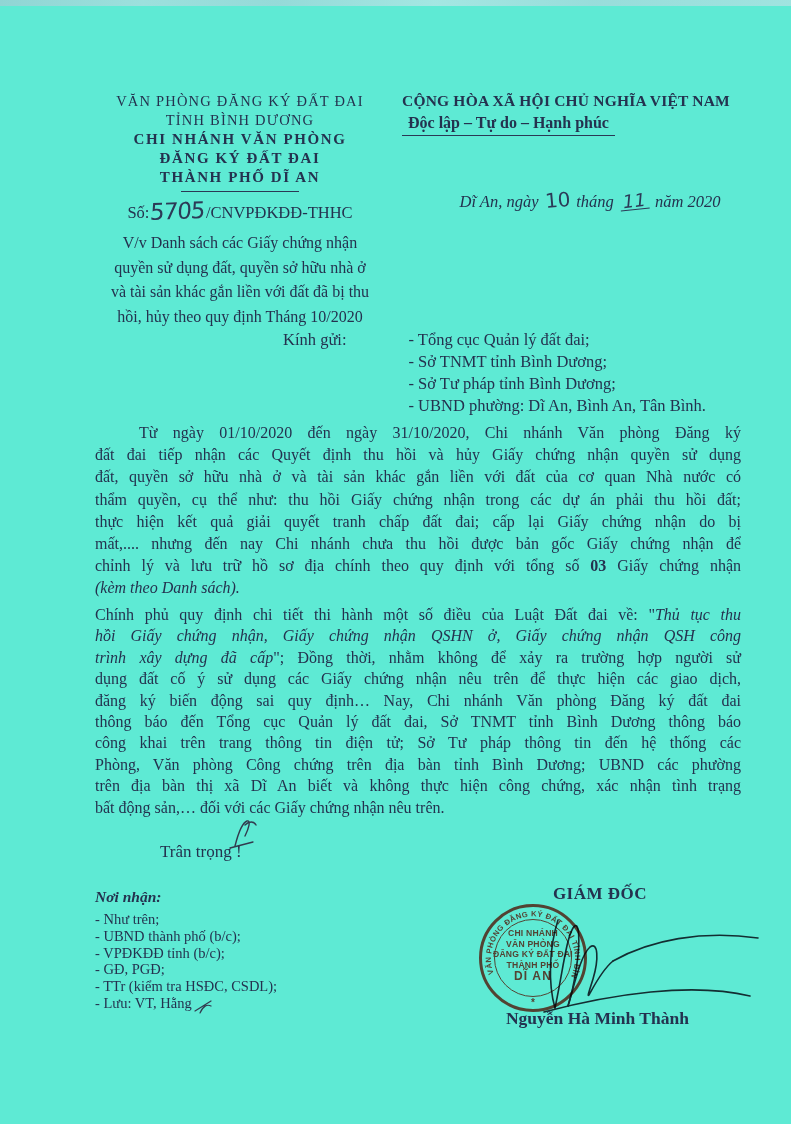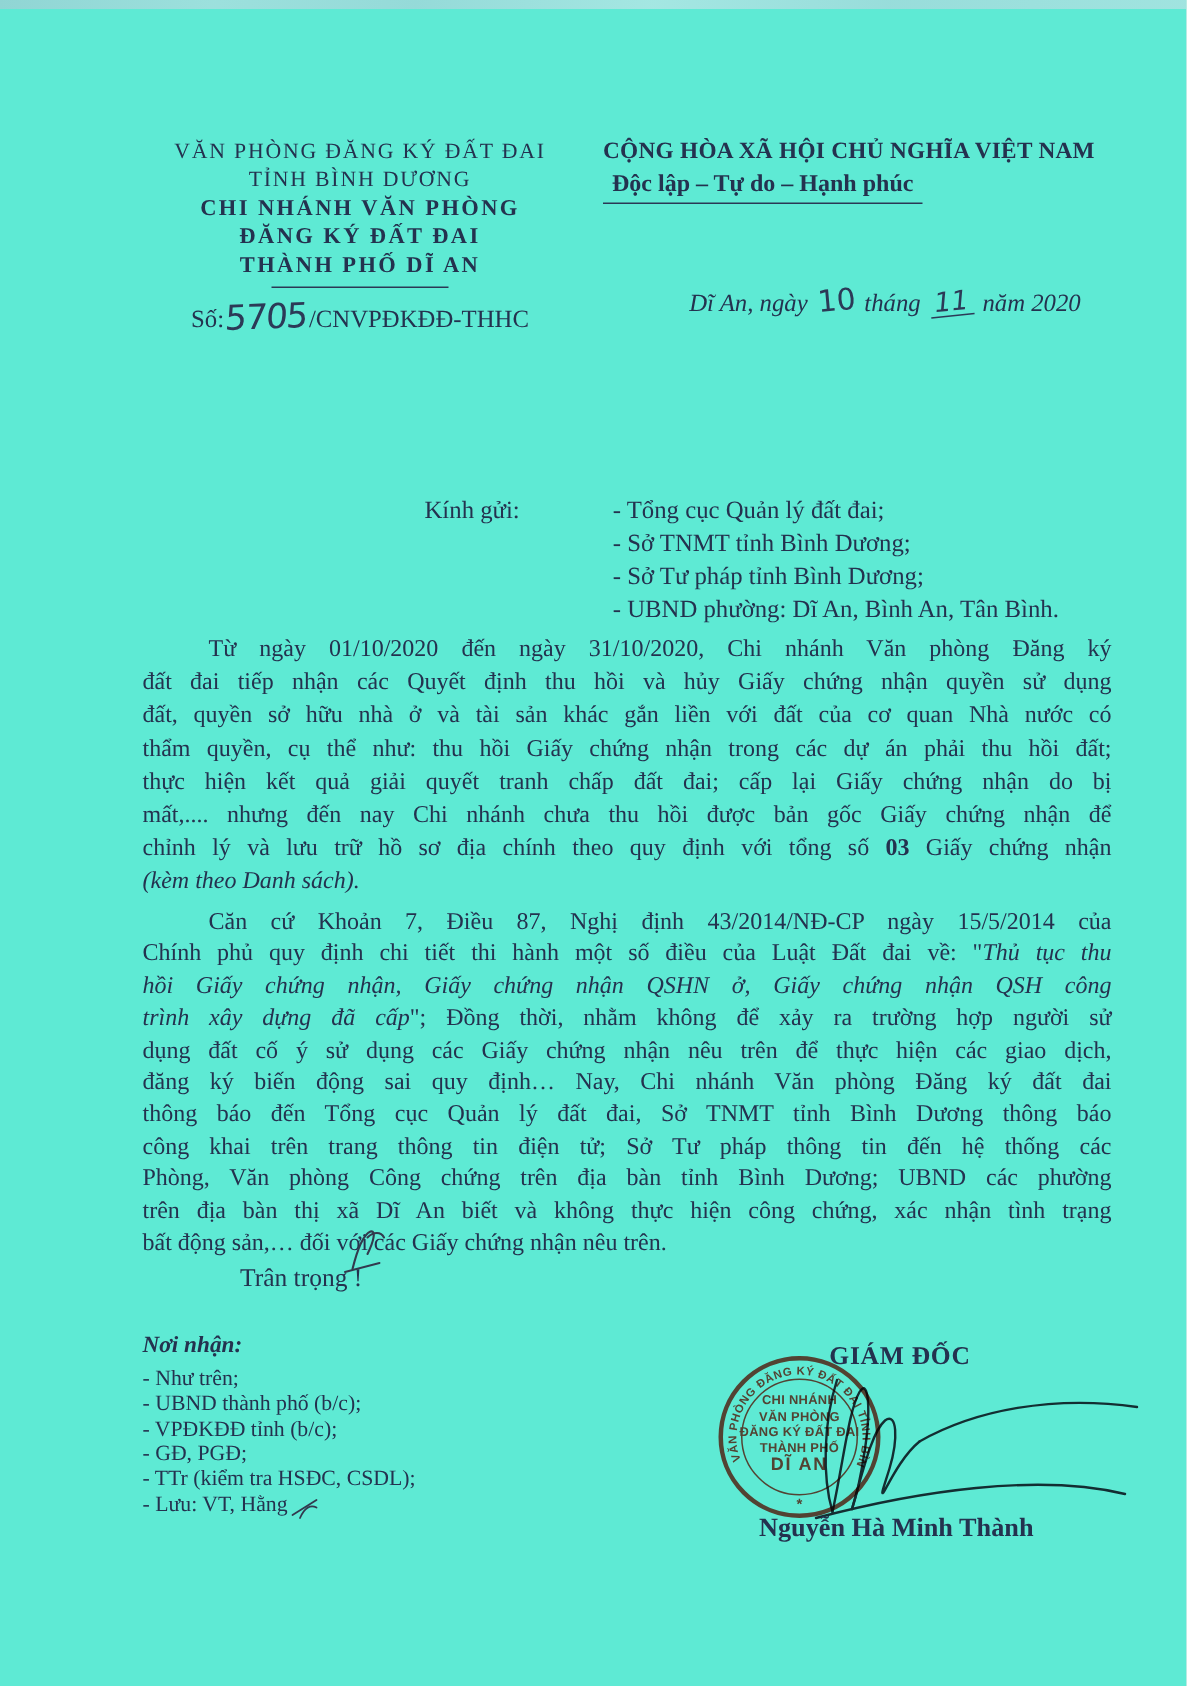--- a/index.html
+++ b/index.html
@@ -50,21 +50,21 @@
   .indent{padding-left:44px;}
   .lline{text-align:left;}
   .it{font-style:italic;}
   .bd{font-weight:bold;}
   .closing{position:absolute;left:160px;top:842px;font-size:17px;text-align:right;}
   
   .noi-nhan{position:absolute;left:95px;top:888px;width:300px;}
   .noi-nhan .nn-label{font-weight:bold;font-style:italic;font-size:15.5px;margin-bottom:5px;}
   .noi-nhan .nn-item{font-size:14.5px;line-height:16.8px;white-space:nowrap;}
   .signer-title{position:absolute;left:420px;top:884px;width:360px;text-align:center;
-    font-size:17px;font-weight:bold;letter-spacing:.5px;z-index:4;margin-top:10px;}
+    font-size:17px;font-weight:bold;letter-spacing:.5px;z-index:4;}
   .signer-name{position:absolute;left:420px;top:1008px;width:355px;text-align:center;
     font-size:17.5px;font-weight:bold;z-index:5;}
   
   .stamp{position:absolute;left:479px;top:904px;width:108px;height:108px;z-index:2;
     mix-blend-mode:multiply;opacity:.92;}
   .stamp-outer{position:absolute;inset:0;border:3px solid #dd392c;border-radius:50%;}
   .stamp-inner{position:absolute;inset:15px;border:1.4px solid #dd392c;border-radius:50%;}
   .stamp-ring-svg{position:absolute;inset:0;width:108px;height:108px;}
   .stamp-center{position:absolute;left:0;top:24px;width:108px;text-align:center;
     font-family:"Liberation Sans",sans-serif;font-weight:bold;color:#dd392c;
@@ -93,20 +93,26 @@
 
   <div class="national">
     <div class="national-title">CỘNG HÒA XÃ HỘI CHỦ NGHĨA VIỆT NAM</div>
     <div><span class="national-motto">Độc lập – Tự do – Hạnh phúc</span></div>
   </div>
 
   <div class="doc-number">
     <span>Số:</span><span class="hw-num">5705</span><span>/CNVPĐKĐĐ-THHC</span>
   </div>
 
+  <div class="subject">
+    <div>V/v Danh sách các Giấy chứng nhận</div>
+    <div>quyền sử dụng đất, quyền sở hữu nhà ở</div>
+    <div>và tài sản khác gắn liền với đất đã bị thu</div>
+    <div>hồi, hủy theo quy định Tháng 10/2020</div>
+  </div>
 
   <div class="date-line">
     <span>Dĩ An, ngày</span>
     <span class="hw-day">10</span>
     <span>tháng</span>
     <span class="hw-month">11</span>
     <span>năm  2020</span>
   </div>
 
   <div class="recipients">
@@ -124,21 +130,20 @@
     <div class="jline">đất đai tiếp nhận các Quyết định thu hồi và hủy Giấy chứng nhận quyền sử dụng</div>
     <div class="jline">đất, quyền sở hữu nhà ở và tài sản khác gắn liền với đất của cơ quan Nhà nước có</div>
     <div class="jline">thẩm quyền, cụ thể như: thu hồi Giấy chứng nhận trong các dự án phải thu hồi đất;</div>
     <div class="jline">thực hiện kết quả giải quyết tranh chấp đất đai; cấp lại Giấy chứng nhận do bị</div>
     <div class="jline">mất,.... nhưng đến nay Chi nhánh chưa thu hồi được bản gốc Giấy chứng nhận để</div>
     <div class="jline"><span>chỉnh lý và lưu trữ hồ sơ địa chính theo quy định với tổng số </span><span class="bd">03</span><span> Giấy chứng nhận</span></div>
     <div class="lline it">(kèm theo Danh sách).</div>
   </div>
 
   <div class="para p2">
-    <div class="jline indent">Căn cứ Khoản 7, Điều 87, Nghị định 43/2014/NĐ-CP ngày 15/5/2014 của</div>
     <div class="jline"><span>Chính phủ quy định chi tiết thi hành một số điều của Luật Đất đai về: "</span><span class="it">Thủ tục thu</span></div>
     <div class="jline it">hồi Giấy chứng nhận, Giấy chứng nhận QSHN ở, Giấy chứng nhận QSH công</div>
     <div class="jline"><span class="it">trình xây dựng đã cấp</span><span>"; Đồng thời, nhằm không để xảy ra trường hợp người sử</span></div>
     <div class="jline">dụng đất cố ý sử dụng các Giấy chứng nhận nêu trên để thực hiện các giao dịch,</div>
     <div class="jline">đăng ký biến động sai quy định… Nay, Chi nhánh Văn phòng Đăng ký đất đai</div>
     <div class="jline">thông báo đến Tổng cục Quản lý đất đai, Sở TNMT tỉnh Bình Dương thông báo</div>
     <div class="jline">công khai trên trang thông tin điện tử; Sở Tư pháp thông tin đến hệ thống các</div>
     <div class="jline">Phòng, Văn phòng Công chứng trên địa bàn tỉnh Bình Dương; UBND các phường</div>
     <div class="jline">trên địa bàn thị xã Dĩ An biết và không thực hiện công chứng, xác nhận tình trạng</div>
     <div class="lline">bất động sản,… đối với các Giấy chứng nhận nêu trên.</div>

